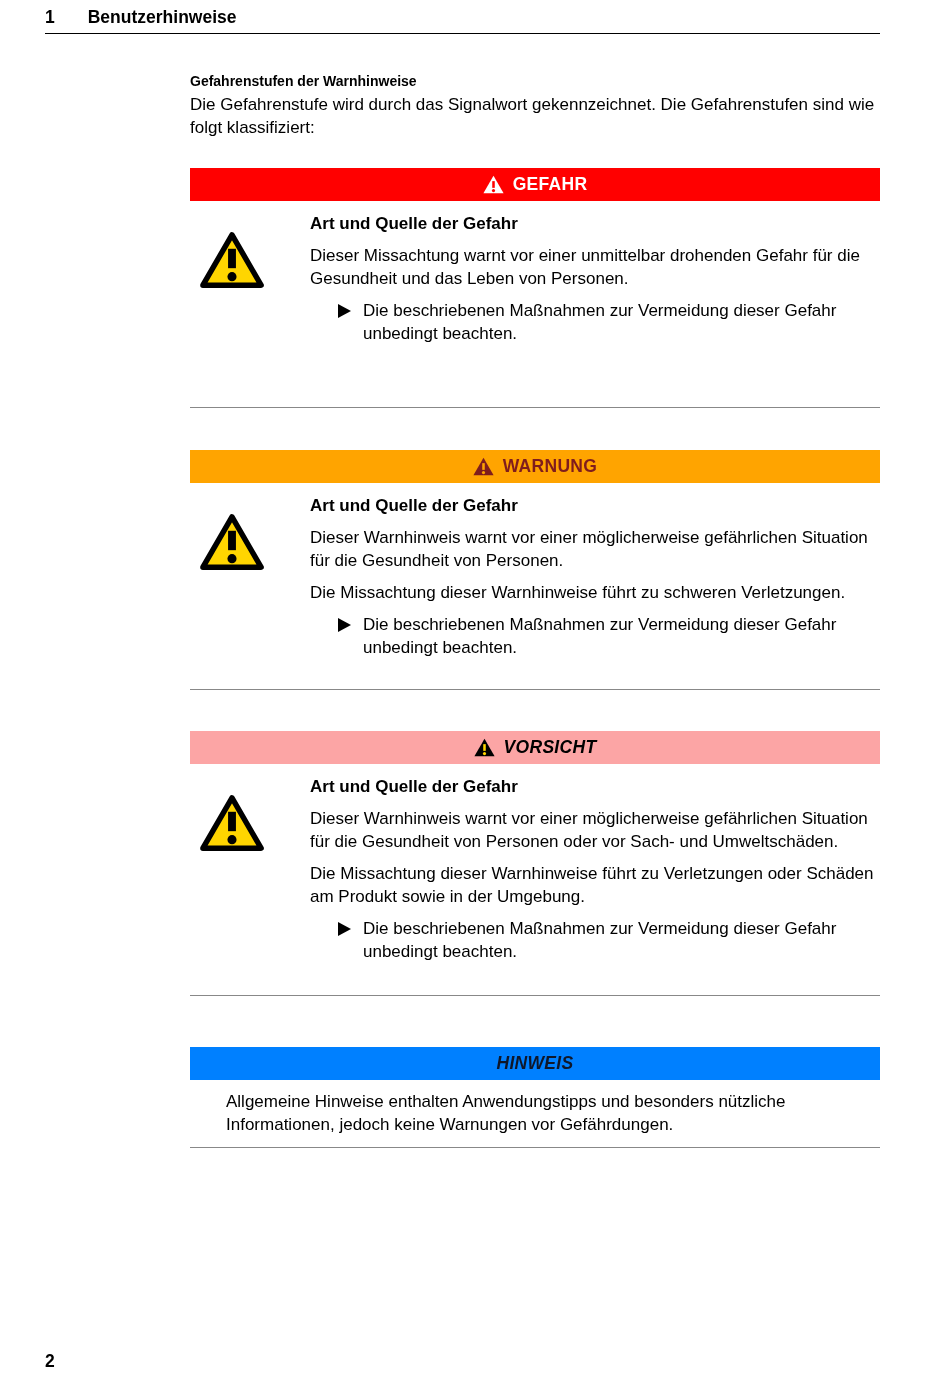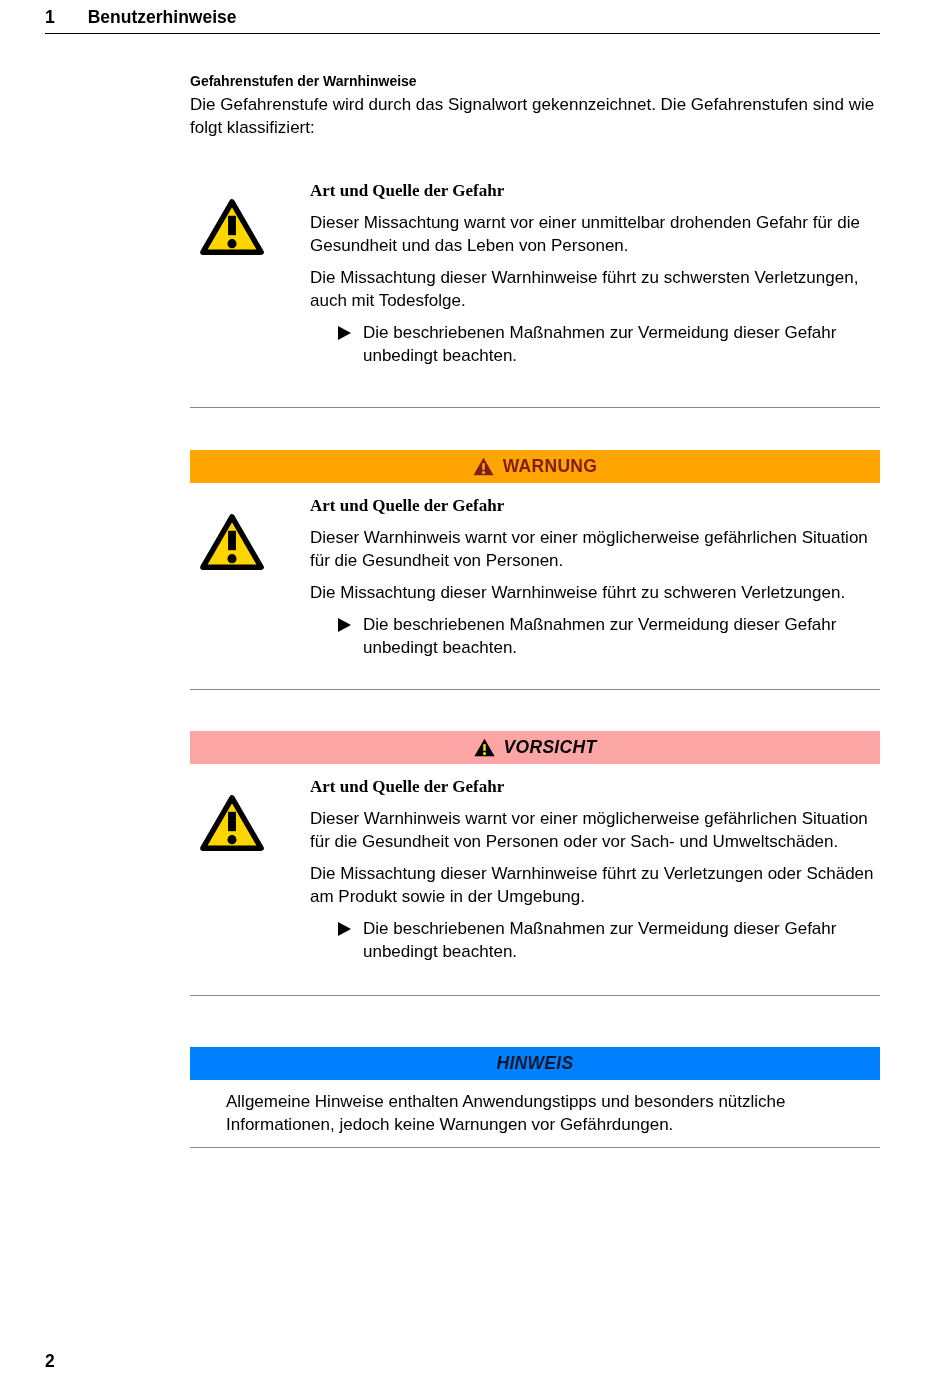--- a/index.html
+++ b/index.html
@@ -34,21 +34,21 @@
   .banner-vorsicht { background:#fca5a5; color:#000000;font-style:italic; --bg:#ffd500; }
   .banner-hinweis  { background:#0080ff; color:#0f172a; font-style:italic; }
 
   .sign-svg { display:block; }
 
   .block-body { display:flex; margin-top:11px; }
   .icon-col { width:120px; flex:0 0 120px; }
   .tri-svg { display:block; margin:18px 0 0 8px; }
   .text-col { width:570px; flex:1; }
   .text-col p { margin-bottom:9px; }
-  .hazard-heading { font-weight:bold; margin-bottom:8px;font-family:Liberation Serif, serif; }
+  .hazard-heading { font-weight:bold; margin-bottom:8px; }
 
   .action { display:flex; margin-top:1px; }
   .bullet {
     flex:0 0 auto;
     width:0; height:0; margin:5px 12px 0 28px;
     border-left:13px solid #000;
     border-top:7px solid transparent;
     border-bottom:7px solid transparent;
   }
   .action p { margin:0; }
@@ -70,32 +70,39 @@
   <span>Benutzerhinweise</span>
 </header>
 <div class="abs header-rule"></div>
 
 <section class="abs intro">
   <h2>Gefahrenstufen der Warnhinweise</h2>
   <p>Die Gefahrenstufe wird durch das Signalwort gekennzeichnet. Die Gefahrenstufen sind wie folgt klassifiziert:</p>
 </section>
 
 <section class="abs warning-block" style="top:168px">
+  <div class="banner banner-gefahr">
+    <svg class="sign-svg" width="21" height="19" viewBox="0 0 100 88">
+      <path d="M50 2 L98 86 L2 86 Z" fill="currentColor"></path>
+      <rect x="44" y="28" width="12" height="32" fill="var(--bg)"></rect>
+      <circle cx="50" cy="73" r="7.5" fill="var(--bg)"></circle>
+    </svg>
+    <span>GEFAHR</span>
+  </div>
   <div class="block-body">
     <div class="icon-col">
       <svg class="tri-svg" width="68" height="60" viewBox="0 0 112 99">
         <path d="M56 8 L104 91 L8 91 Z" fill="#ffd500" stroke="#000" stroke-width="9" stroke-linejoin="round"></path>
         <path d="M56 31 L56 63" stroke="#000" stroke-width="13"></path>
         <circle cx="56" cy="77" r="7.5" fill="#000"></circle>
       </svg>
     </div>
     <div class="text-col">
       <p class="hazard-heading">Art und Quelle der Gefahr</p>
       <p>Dieser Missachtung warnt vor einer unmittelbar drohenden Gefahr für die Gesundheit und das Leben von Personen.</p>
-      <p>Die Missachtung dieser Warnhinweise führt zu schwersten Verletzungen, auch mit Todesfolge.</p>
       <div class="action">
         <span class="bullet"></span>
         <p>Die beschriebenen Maßnahmen zur Vermeidung dieser Gefahr unbedingt beachten.</p>
       </div>
     </div>
   </div>
 </section>
 <div class="abs rule" style="top:407px"></div>
 
 <section class="abs warning-block" style="top:450px">

